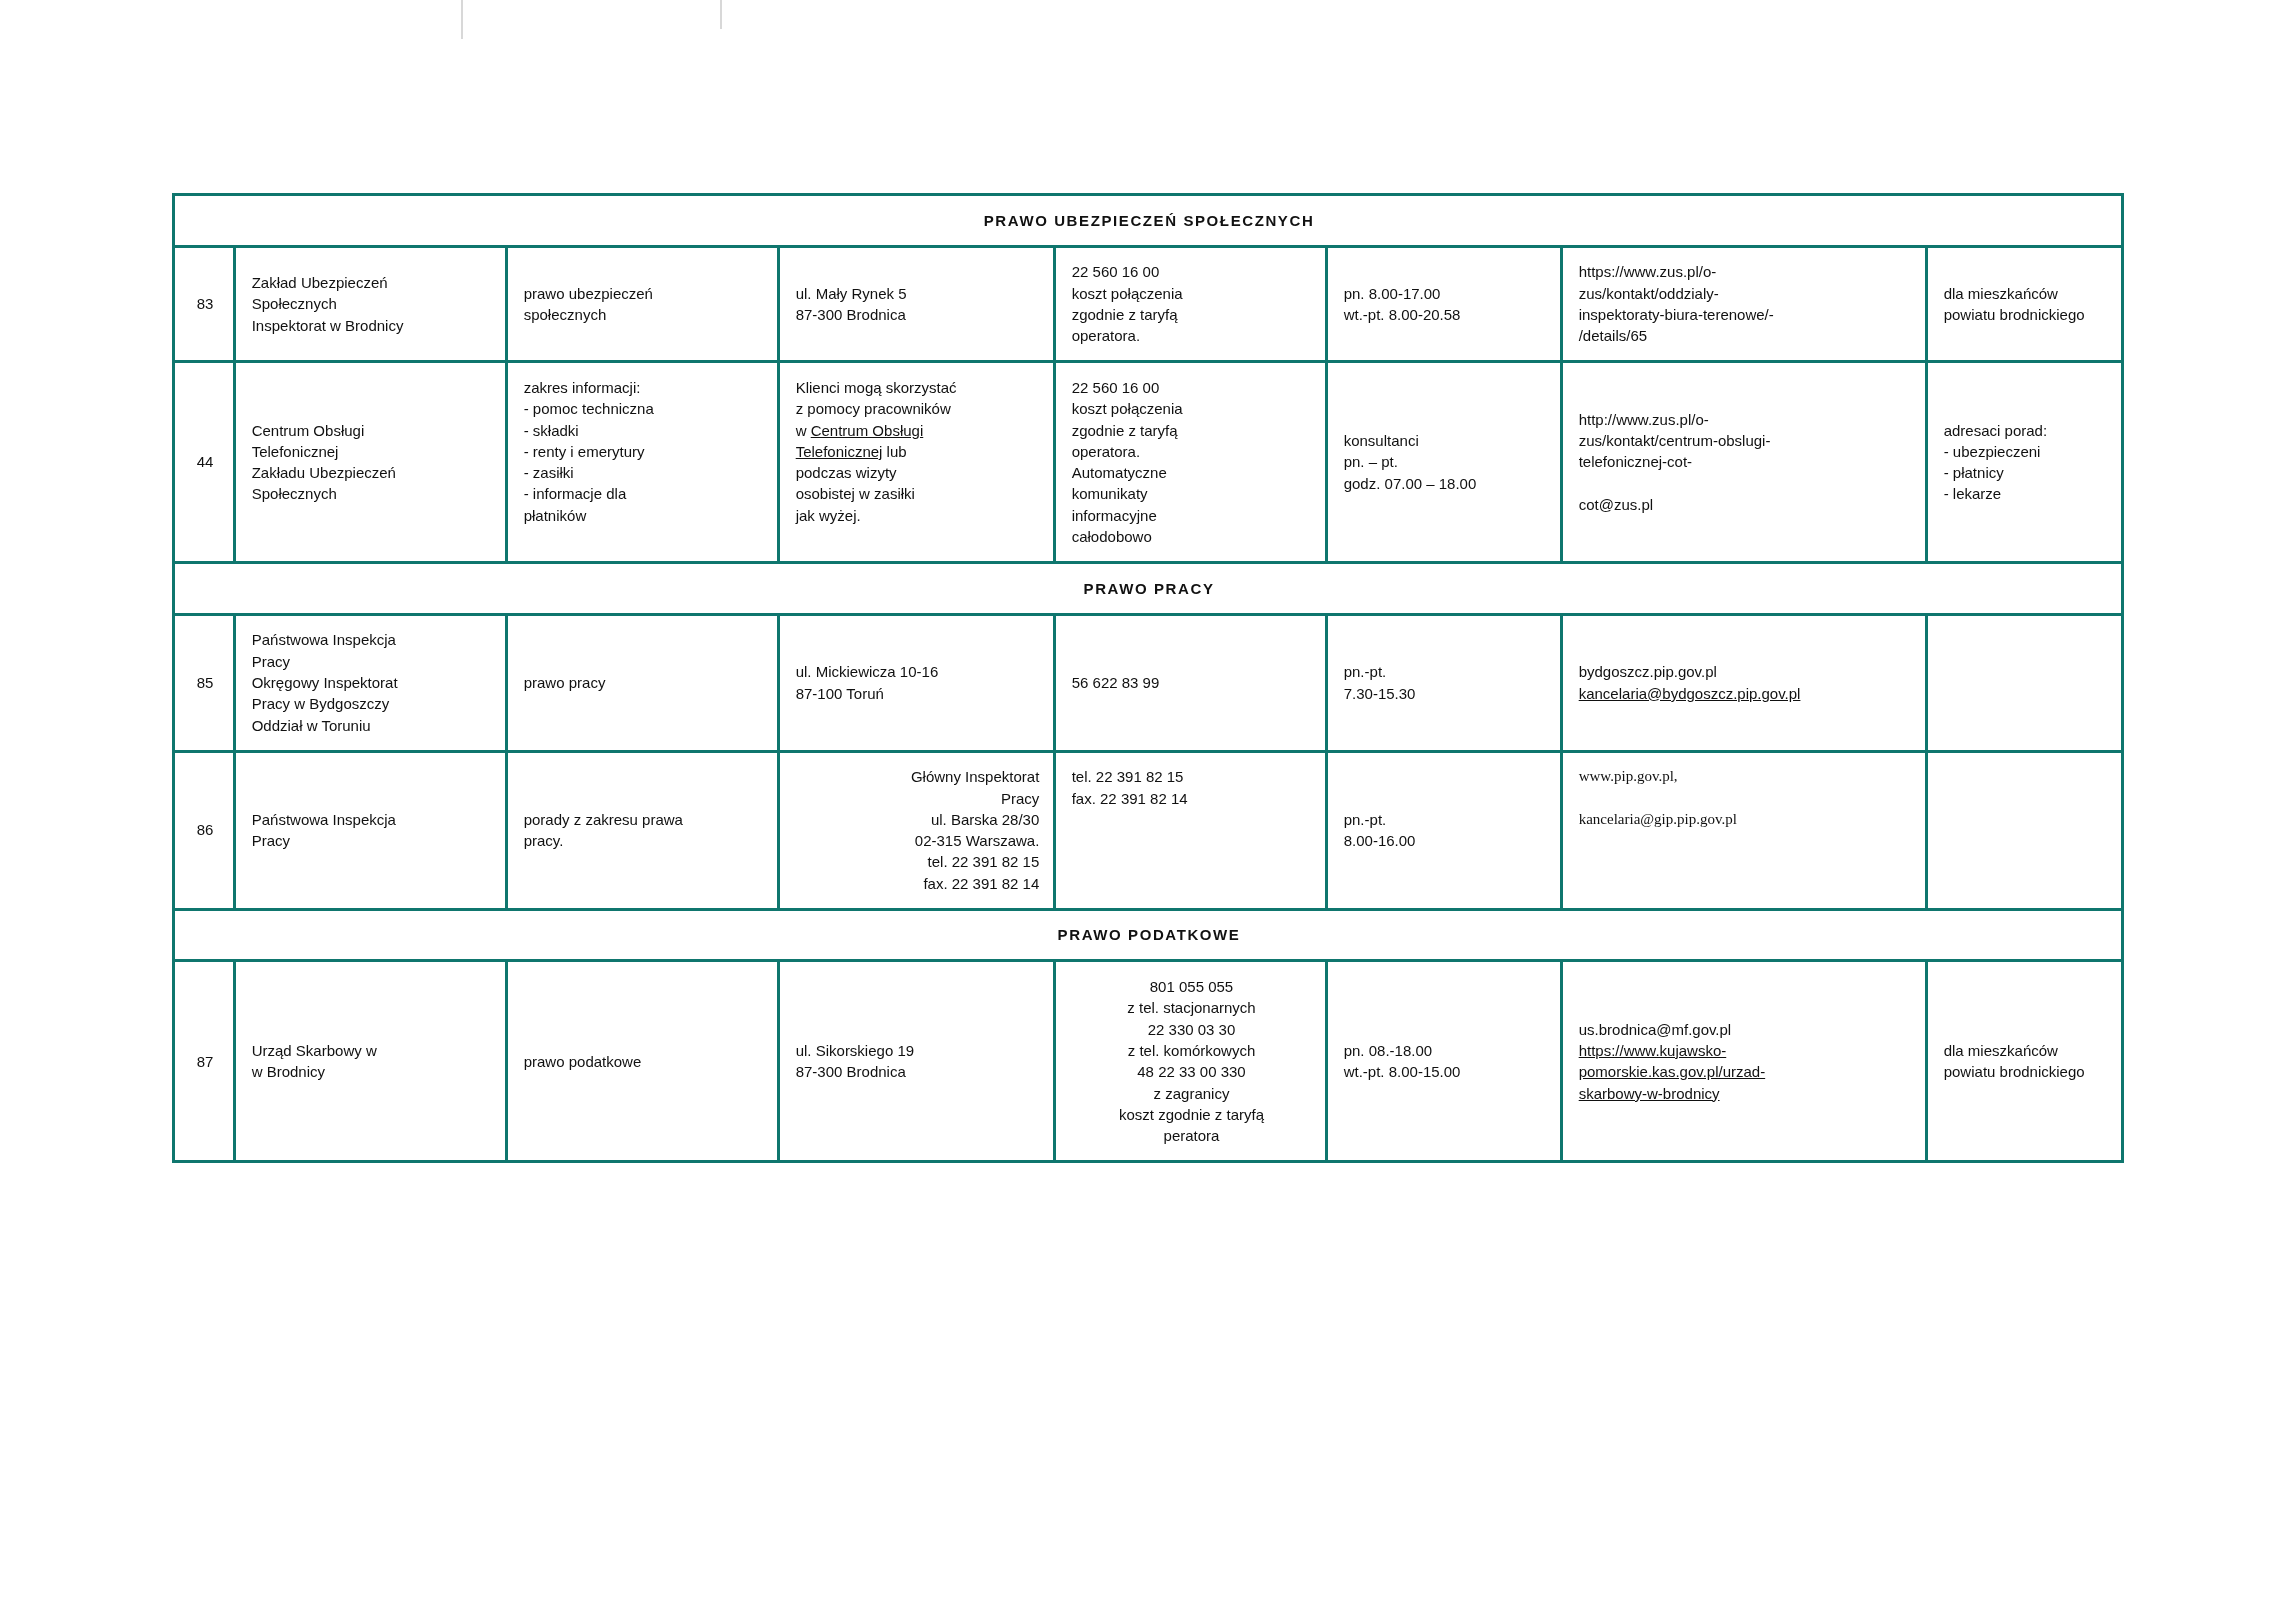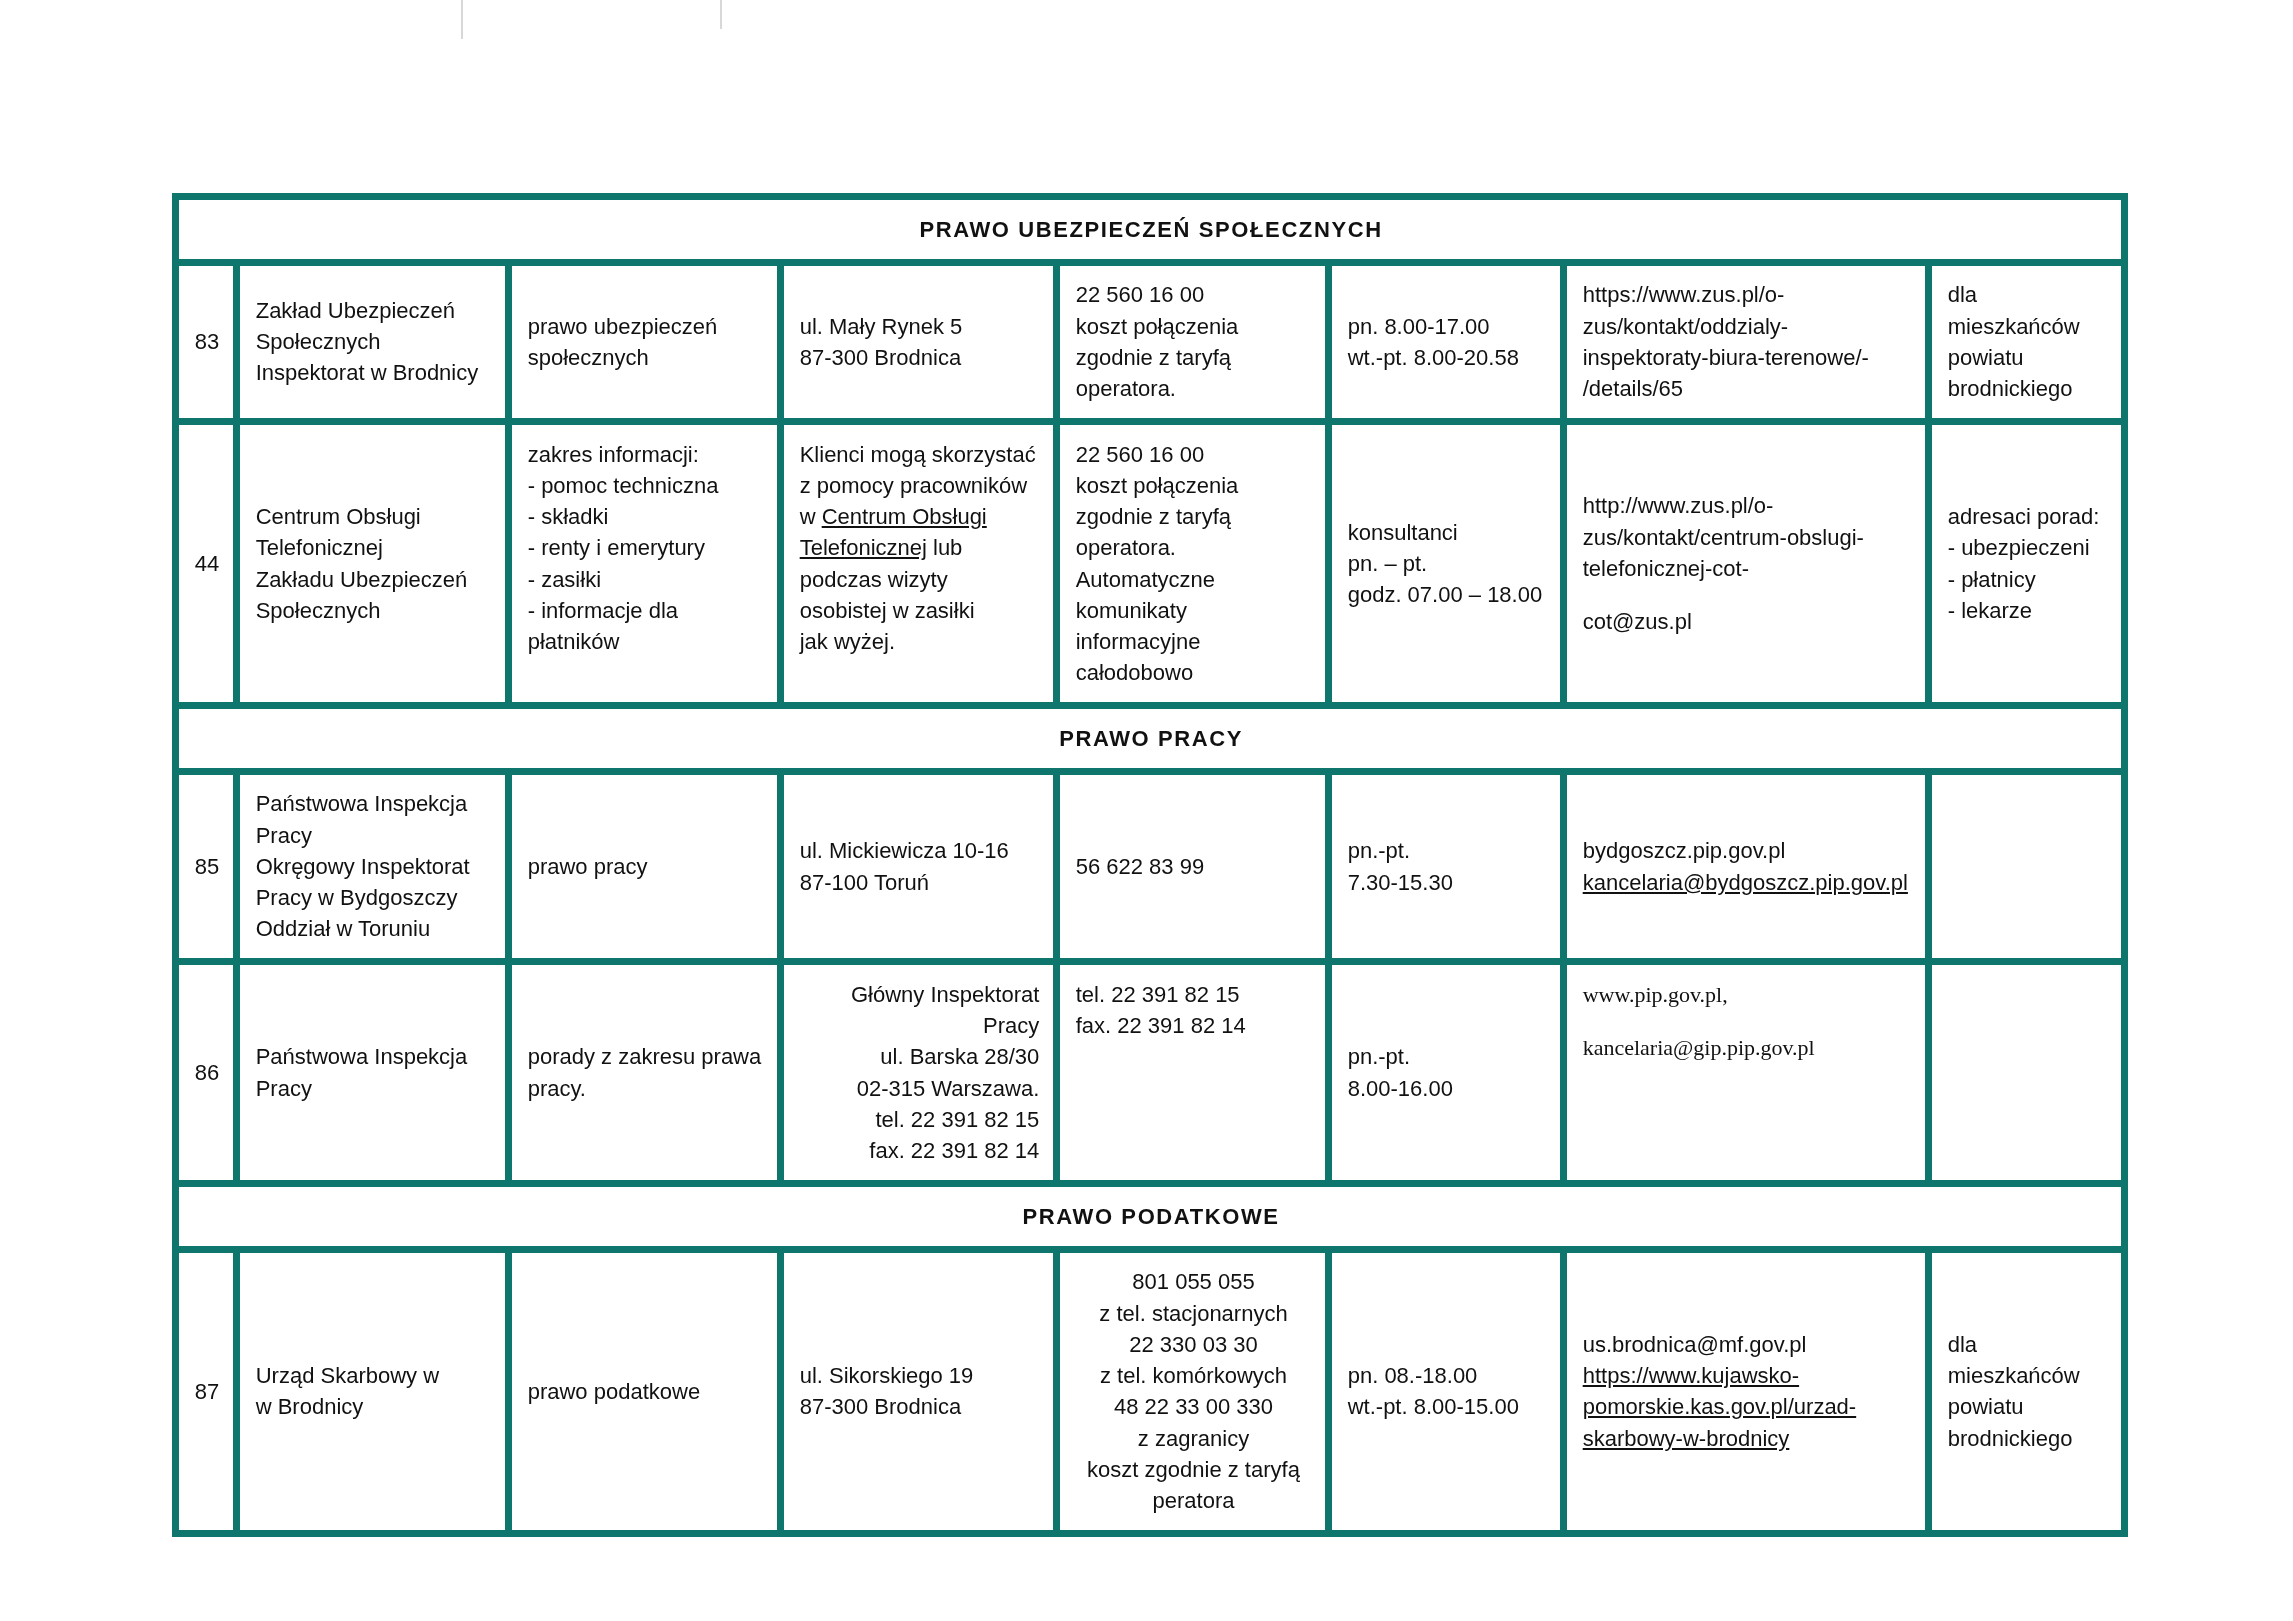--- a/index.html
+++ b/index.html
@@ -28,28 +28,29 @@
     left: 172px;
     top: 193px;
     width: 1950px;
   }
   table.doc {
     border-collapse: collapse;
     width: 1950px;
     table-layout: fixed;
   }
   table.doc td {
-    border: 7px solid #0f766e;
+    border: 3px solid #0f766e;
     vertical-align: middle;
     padding: 13.7px 13.7px 13.7px 15.7px;
-    font-size: 22px;
+    font-size: 15px;
     line-height: 1.42;
     color: #111111;
   }
   td.num {
+    text-align: center;
     vertical-align: middle;
     font-size: 20.6px;
     padding: 9.8px 3.9px;
   }
   td.sectionhead {
     text-align: center;
     color: #c00000;
     font-weight: bold;
     font-size: 25.5px;
     letter-spacing: 1.6px;

